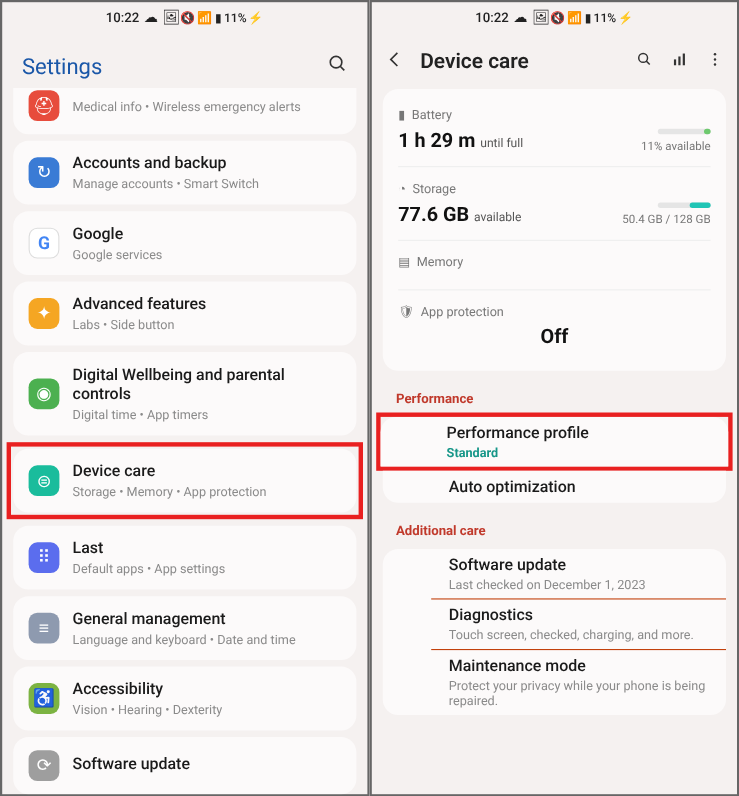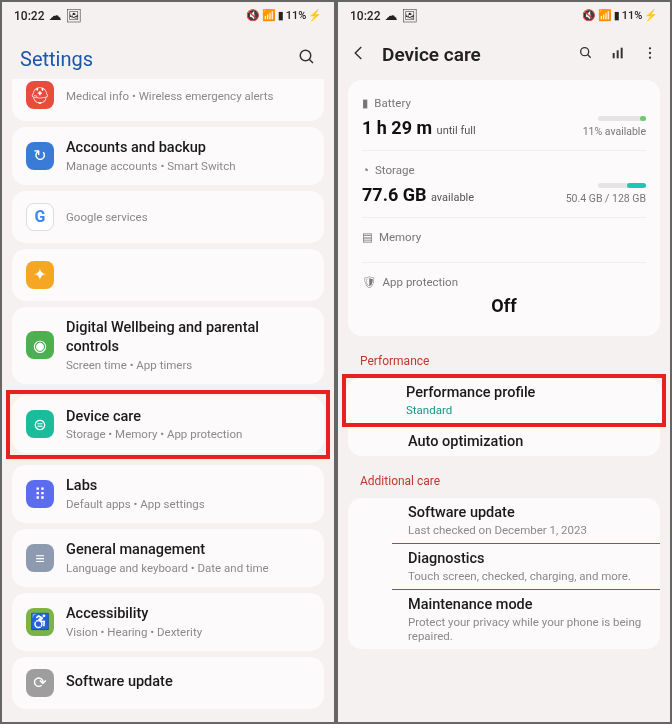--- a/index.html
+++ b/index.html
@@ -1,18 +1,18 @@
 <!DOCTYPE html>
 <html><head>
 <meta charset="utf-8">
 <style>
   * { box-sizing: border-box; margin: 0; padding: 0; }
   body { font-family: -apple-system, BlinkMacSystemFont, "Segoe UI", Roboto, sans-serif; background: #888; width: 672px; height: 724px; display: flex; }
   .phone { width: 336px; height: 724px; background: #f5f1f0; border: 2px solid #666; position: relative; overflow: hidden; }
-  .status-bar { display: flex; justify-content: space-between; align-items: center; padding: 6px 12px; font-size: 12px; font-weight: 500; color: #222; }
+  .status-bar { display: flex; justify-content: center; align-items: center; padding: 6px 12px; font-size: 12px; font-weight: 500; color: #222; }
   .status-left { display: flex; align-items: center; gap: 4px; }
   .status-right { display: flex; align-items: center; gap: 2px; font-size: 11px; }
   .icon-cloud, .icon-pic { font-size: 13px; }
   
   .header1 { padding: 18px 18px 8px; display: flex; justify-content: space-between; align-items: center; }
   .header1 h1 { font-size: 20px; font-weight: 400; color: #1a57a8; }
   
   .header2 { padding: 14px 12px 8px; display: flex; justify-content: space-between; align-items: center; }
   .header2 .left { display: flex; align-items: center; gap: 14px; }
   .header2 h1 { font-size: 19px; font-weight: 600; color: #222; }
@@ -52,23 +52,23 @@
   .bar-green::after { width: 12%; background: #6ec96e; }
   .bar-teal::after { width: 40%; background: #20c5b5; }
   .bar-blue::after { width: 56%; background: #3a7bd5; }
   .dc-small { font-size: 10.5px; color: #777; }
   
   .dc-list { background: #fcfafa; border-radius: 14px; margin: 6px 10px; }
   .dc-item { padding: 6px 16px; margin-left: 44px; }
   .dc-item + .dc-item { border-top: 1px solid #c2410c; }
   .dc-item-title { font-size: 14.5px; font-weight: 500; color: #1a1a1a; }
   .dc-item-sub { font-size: 11.5px; color: #8a8a8a; margin-top: 2px; }
-  .dc-item-sub.teal { color: #169688; }
-  
-  .section-label { font-size: 12px; font-weight: 400; color: #c0392b; padding: 12px 22px 4px; }
+  .dc-item-sub.teal { color: #169688; font-weight: bold; }
+  
+  .section-label { font-size: 12px; font-weight: 700; color: #c0392b; padding: 12px 22px 4px; }
   
   .highlight-box2 { border: 4px solid #e92020; margin: 2px 4px 0; }
   .highlight-box2 .dc-list { margin: 0; border-radius: 14px 14px 0 0; }
   .dc-list.after-highlight { border-radius: 0 0 14px 14px; margin-top: 0; }
   
   svg { width: 16px; height: 16px; }
   .svg-lg svg { width: 18px; height: 18px; }
 </style>
 </head>
 <body>
@@ -108,50 +108,55 @@
     <div class="settings-icon icon-blue">↻</div>
     <div class="row-text">
       <div class="row-title">Accounts and backup</div>
       <div class="row-sub">Manage accounts  •  Smart Switch</div>
     </div>
   </div>
 
   <div class="card-row">
     <div class="settings-icon icon-gblue">G</div>
     <div class="row-text">
+      <div class="row-title">Google</div>
       <div class="row-sub">Google services</div>
     </div>
   </div>
 
   <div class="card-row">
     <div class="settings-icon icon-orange">✦</div>
+    <div class="row-text">
+      <div class="row-title">Advanced features</div>
+      <div class="row-sub">Labs  •  Side button</div>
+    </div>
   </div>
 
   <div class="card-row">
     <div class="settings-icon icon-green">◉</div>
     <div class="row-text">
       <div class="row-title">Digital Wellbeing and parental controls</div>
-      <div class="row-sub">Screen time  •  App timers</div>
+      <div class="row-sub">Digital time  •  App timers</div>
     </div>
   </div>
 
   <div class="highlight-box">
     <div class="card-row">
       <div class="settings-icon icon-teal">⊜</div>
       <div class="row-text">
         <div class="row-title">Device care</div>
         <div class="row-sub">Storage  •  Memory  •  App protection</div>
       </div>
     </div>
   </div>
 
   <div class="card-row">
     <div class="settings-icon icon-indigo">⠿</div>
     <div class="row-text">
-      <div class="row-title">Labs</div>
+      <div class="row-title">Last</div>
       <div class="row-sub">Default apps  •  App settings</div>
     </div>
   </div>
 
   <div class="card-row">
     <div class="settings-icon icon-grey">≡</div>
     <div class="row-text">
       <div class="row-title">General management</div>
       <div class="row-sub">Language and keyboard  •  Date and time</div>
     </div>

